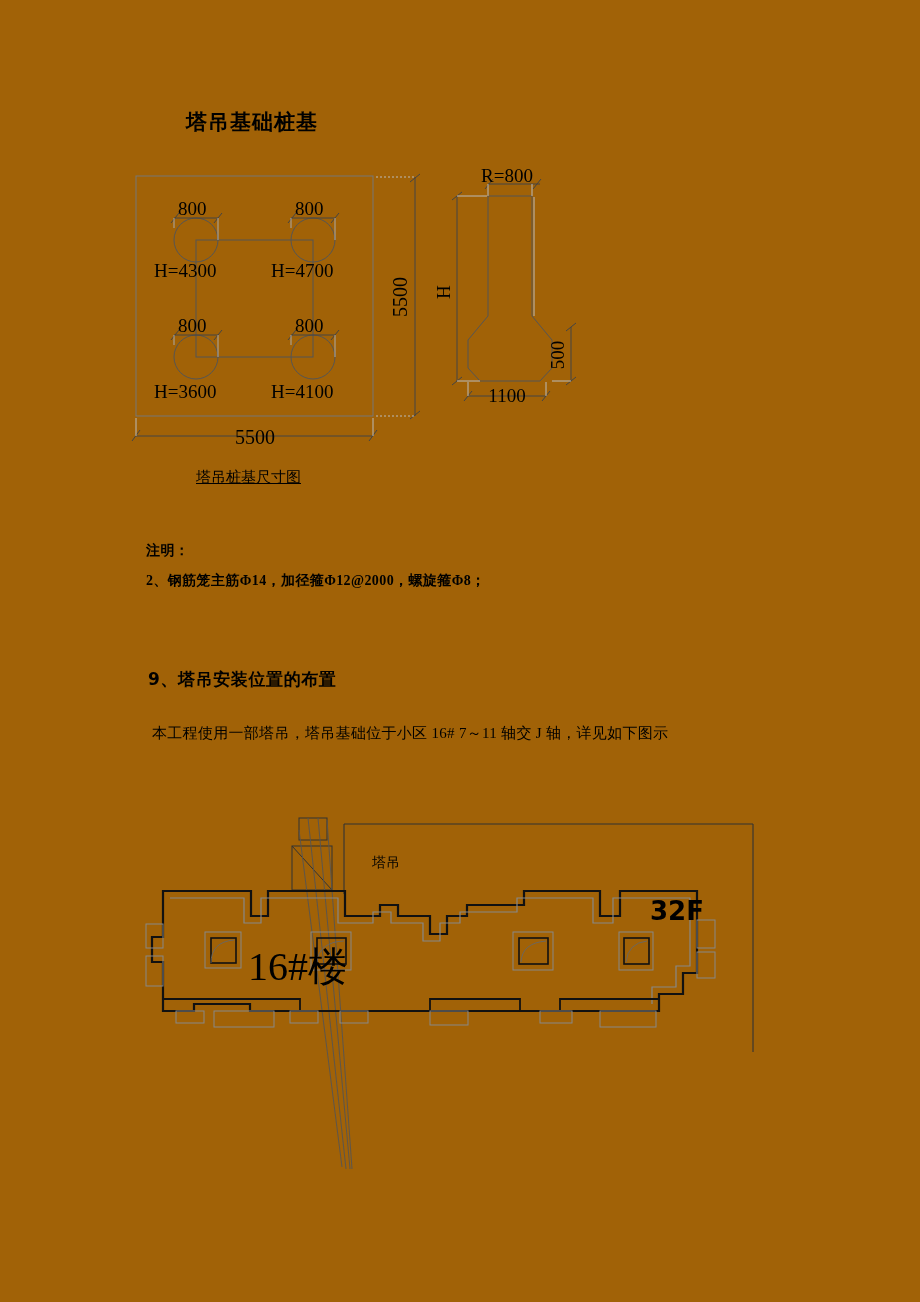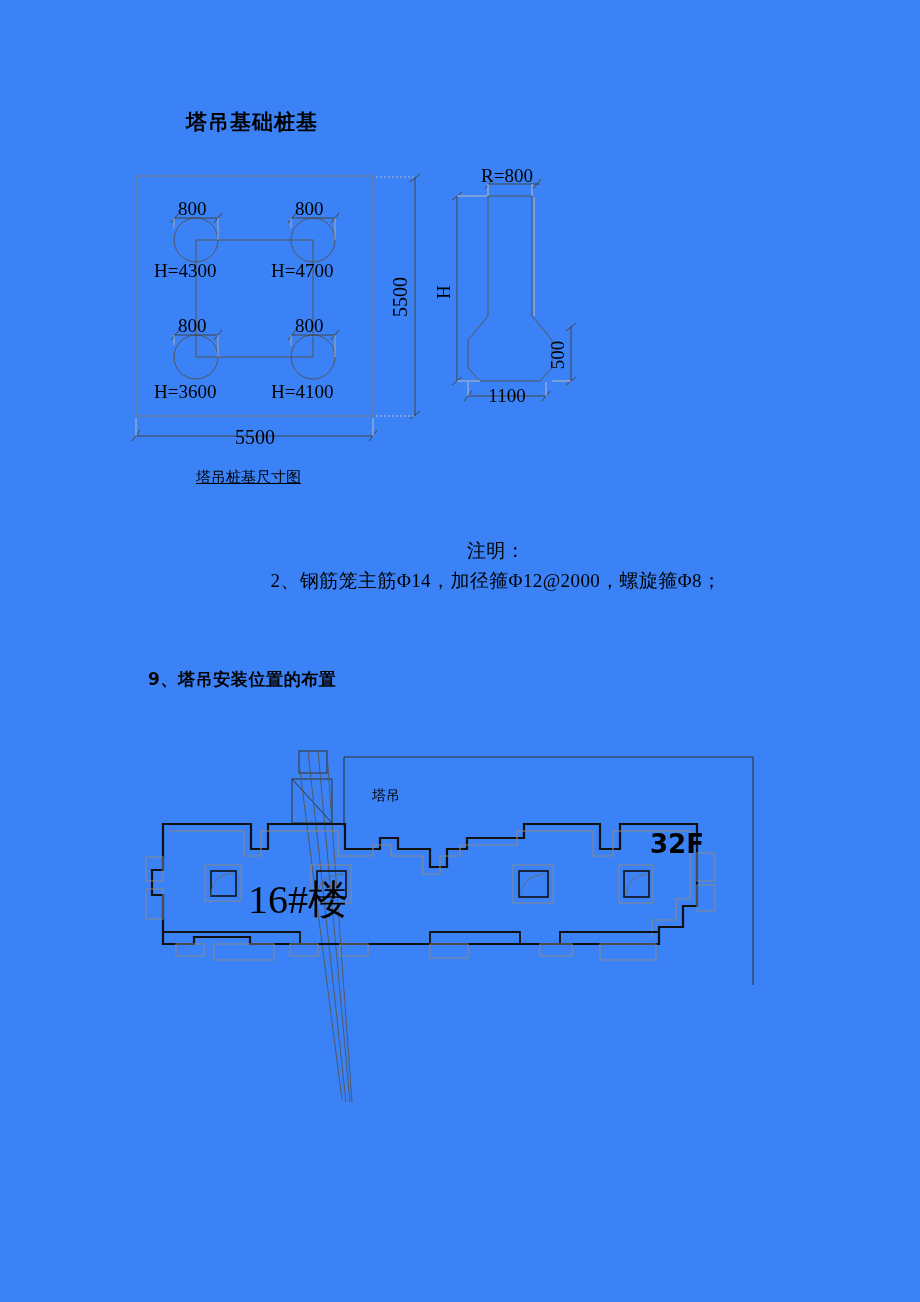--- a/index.html
+++ b/index.html
@@ -13,22 +13,21 @@
     position: relative;
     font-family: "Liberation Serif", "DejaVu Serif", serif;
     color: #000000;
     overflow: hidden;
   }
   .page {
     position: absolute;
     left: 0; top: 0;
     width: 920px;
     height: 1302px;
-    background: #3b82f6;
-    text-align: center;
+    background: #a16207;
   }
 
   
   .doc-title {
     position: absolute;
     left: 186px;
     top: 108px;
     font-family: "DejaVu Sans", "Liberation Sans", sans-serif;
     font-size: 21px;
     font-weight: bold;
@@ -59,24 +58,25 @@
 
   
   .notes {
     position: absolute;
     left: 146px;
     top: 536px;
     width: 700px;
   }
   .note-line {
     font-family: "Liberation Serif", "DejaVu Serif", serif;
-    font-size: 19px;
+    font-size: 14px;
     line-height: 30px;
     white-space: nowrap;
     letter-spacing: 0.4px;
+    font-weight: bold;
   }
 
   
   .section-heading {
     position: absolute;
     left: 148px;
     top: 668px;
     font-family: "DejaVu Sans", "Liberation Sans", sans-serif;
     font-size: 17px;
     font-weight: bold;
@@ -92,21 +92,21 @@
     font-family: "Liberation Serif", "DejaVu Serif", serif;
     font-size: 15px;
     letter-spacing: 0.3px;
     white-space: nowrap;
   }
 
   
   .fig2 {
     position: absolute;
     left: 0;
-    top: 737px;
+    top: 804px;
     width: 920px;
     height: 400px;
   }
   .fig2 svg { display: block; }
 
   
   text.dim {
     font-family: "Liberation Serif", "DejaVu Serif", serif;
     font-size: 19px;
     fill: #000;
@@ -260,20 +260,21 @@
 
   <div class="fig-caption">塔吊桩基尺寸图</div>
 
   <div class="notes">
     <div class="note-line">注明：</div>
     <div class="note-line">2、钢筋笼主筋Φ14，加径箍Φ12@2000，螺旋箍Φ8；</div>
   </div>
 
   <div class="section-heading">9、塔吊安装位置的布置</div>
 
+  <div class="body-para">本工程使用一部塔吊，塔吊基础位于小区 16# 7～11 轴交 J 轴，详见如下图示</div>
 
   <div class="fig2">
     <svg width="920" height="400" viewBox="0 0 920 400">
 
       <g>
         <line x1="344" y1="20" x2="753" y2="20" stroke="#333" stroke-width="1.1"></line>
         <line x1="753" y1="20" x2="753" y2="248" stroke="#333" stroke-width="1.1"></line>
         <line x1="344" y1="20" x2="344" y2="90" stroke="#333" stroke-width="1.1"></line>
       </g>
 

